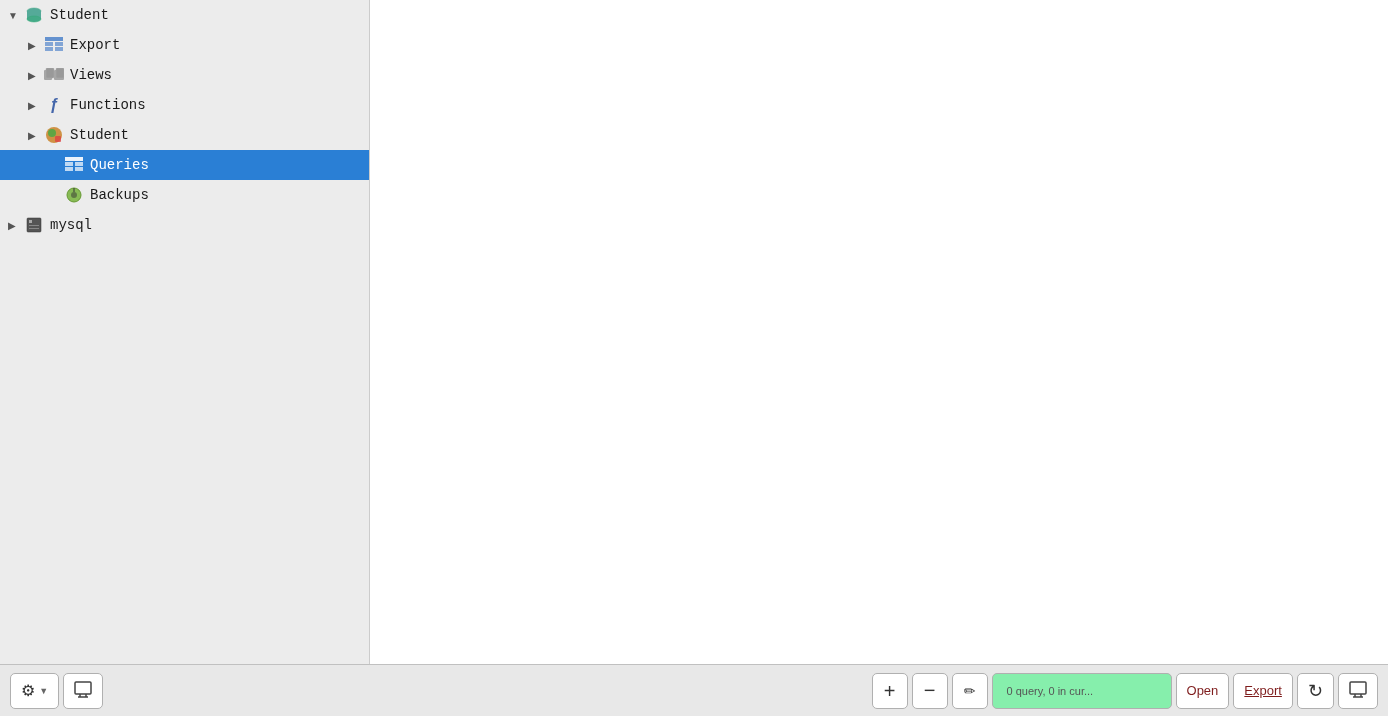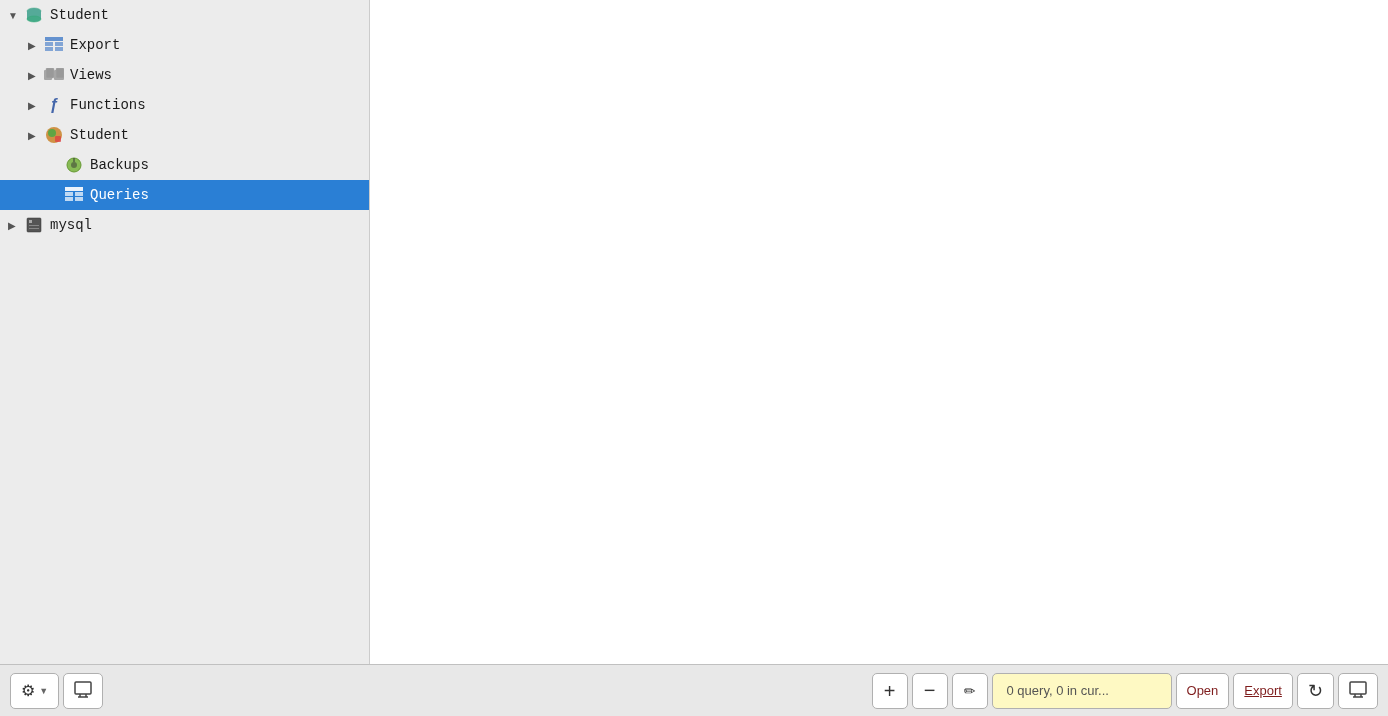--- a/index.html
+++ b/index.html
@@ -112,28 +112,28 @@
     .toolbar-btn.disabled {
       color: #7f1d1d;
       cursor: default;
     }
 
     .toolbar-spacer {
       flex: 1;
     }
 
     .toolbar-status {
-      background: #fef9c3;
+      background: #86efac;
       border: 1px solid #b0b0b0;
       border-radius: 5px;
       padding: 5px 14px;
       height: 36px;
       display: flex;
       align-items: center;
-      font-size: 13px;
+      font-size: 11px;
       color: #555;
       min-width: 180px;
     }
 
     .toolbar-group {
       display: flex;
       gap: 4px;
       align-items: center;
     }
 
@@ -197,43 +197,43 @@
         <span class="arrow">▶</span>
         <span class="icon">
           <svg width="18" height="18" viewBox="0 0 18 18">
       <circle cx="9" cy="9" r="8" fill="#cc8833" opacity="0.9"></circle>
       <circle cx="7" cy="7" r="4" fill="#44aa44" opacity="0.8"></circle>
       <rect x="10" y="10" width="6" height="6" rx="1" fill="#dd4444" opacity="0.8"></rect>
     </svg>
         </span>
         <span class="label">Student</span>
       </div>
-      <div class="tree-item level-2">
-        <span class="arrow"></span>
-        <span class="icon">
-          <svg width="18" height="18" viewBox="0 0 18 18">
-      <circle cx="9" cy="9" r="7" fill="#88bb55" stroke="#669933" stroke-width="1"></circle>
-      <circle cx="9" cy="9" r="3" fill="#333" opacity="0.5"></circle>
-      <rect x="8" y="2" width="2" height="4" fill="#333" opacity="0.5"></rect>
-    </svg>
-        </span>
-        <span class="label">Backups</span>
-      </div>
       <div class="tree-item level-2 selected">
         <span class="arrow"></span>
         <span class="icon">
           <svg width="18" height="16" viewBox="0 0 18 16">
       <rect x="0" y="0" width="18" height="4" fill="white" opacity="0.9"></rect>
       <rect x="0" y="5" width="8" height="4" fill="white" opacity="0.7"></rect>
       <rect x="10" y="5" width="8" height="4" fill="white" opacity="0.7"></rect>
       <rect x="0" y="10" width="8" height="4" fill="white" opacity="0.7"></rect>
       <rect x="10" y="10" width="8" height="4" fill="white" opacity="0.7"></rect>
     </svg>
         </span>
         <span class="label">Queries</span>
+      </div>
+      <div class="tree-item level-2">
+        <span class="arrow"></span>
+        <span class="icon">
+          <svg width="18" height="18" viewBox="0 0 18 18">
+      <circle cx="9" cy="9" r="7" fill="#88bb55" stroke="#669933" stroke-width="1"></circle>
+      <circle cx="9" cy="9" r="3" fill="#333" opacity="0.5"></circle>
+      <rect x="8" y="2" width="2" height="4" fill="#333" opacity="0.5"></rect>
+    </svg>
+        </span>
+        <span class="label">Backups</span>
       </div>
       <div class="tree-item level-0">
         <span class="arrow">▶</span>
         <span class="icon">
           <svg width="18" height="18" viewBox="0 0 18 18">
       <rect x="2" y="2" width="14" height="14" rx="1" fill="#555" stroke="#333" stroke-width="0.5"></rect>
       <rect x="4" y="4" width="3" height="3" fill="#aaa"></rect>
       <rect x="4" y="9" width="10" height="1" fill="#888"></rect>
       <rect x="4" y="12" width="10" height="1" fill="#888"></rect>
     </svg>

